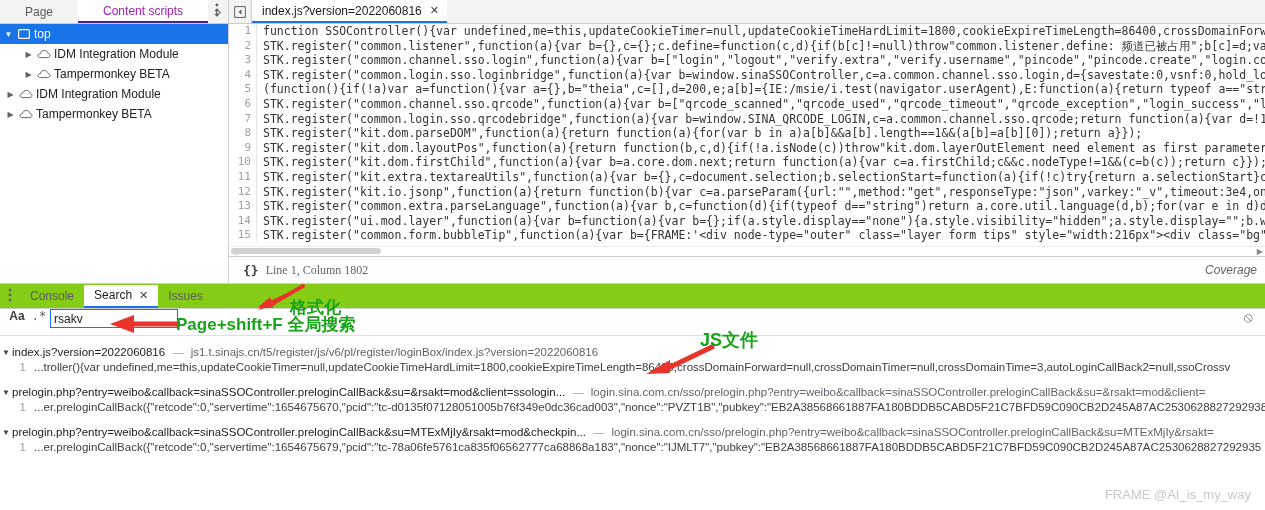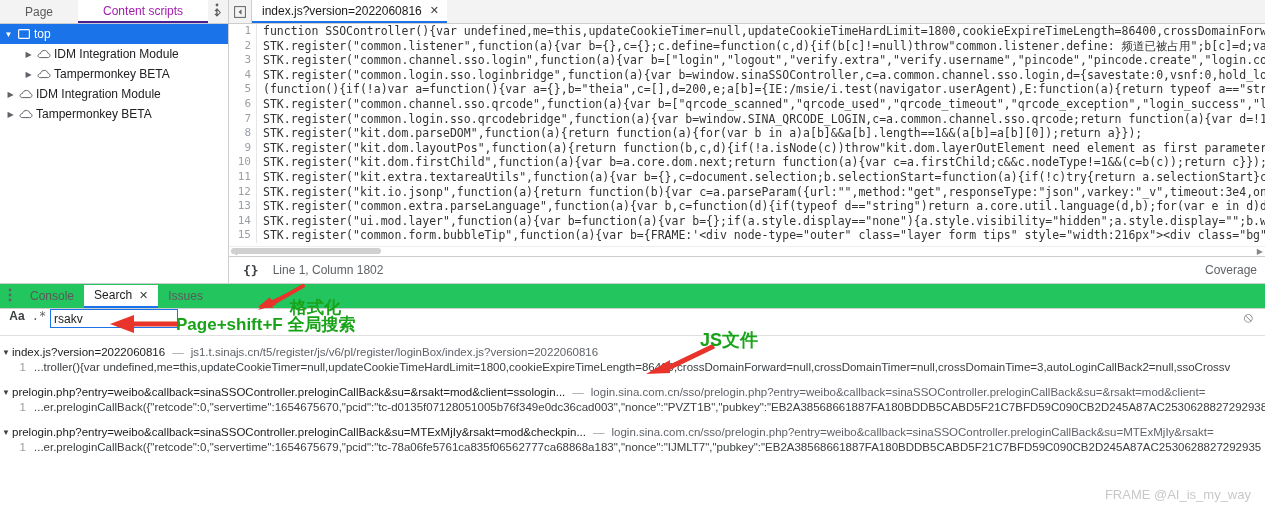--- a/index.html
+++ b/index.html
@@ -53,26 +53,26 @@
 
   .ed-scroll{height:9px;border-top:1px solid #eee;background:#fff;position:relative;}
   .ed-scroll .thumb{position:absolute;left:2px;top:1px;height:6px;width:150px;background:#d0d0d0;border-radius:3px;}
   .ed-scroll .arrL{position:absolute;left:2px;top:0;font-size:8px;color:#888;}
   .ed-scroll .arrR{position:absolute;right:2px;top:0;font-size:8px;color:#888;}
 
   .statusbar{height:26px;display:flex;align-items:center;border-top:1px solid #cdcdcd;
              background:#fff;padding:0 8px;font-size:12px;color:#5f6368;}
   .fmtbtn{font-family:"DejaVu Sans Mono",monospace;font-weight:bold;color:#3c4043;
           font-size:13px;padding:0 6px;}
-  .statustext{margin-left:8px;color:#5f6368;}
-  .coverage{margin-left:auto;color:#5f6368;}
+  .statustext{margin-left:1px;color:#5f6368;font-family:Liberation Serif, serif;}
+  .coverage{margin-left:auto;color:#5f6368;font-style:italic;}
 
   
   .drawer{flex:1;display:flex;flex-direction:column;background:#fff;min-height:0;}
-  .dw-tabs{display:flex;align-items:center;height:24px;background:#22c55e;
+  .dw-tabs{display:flex;align-items:center;height:24px;background:#84cc16;
            border-bottom:1px solid #cdcdcd;}
   .dw-dots{width:20px;text-align:center;color:#5f6368;font-size:12px;}
   .dw-tab{padding:0 10px;height:23px;line-height:24px;font-size:12px;color:#5a5a5a;display:flex;align-items:center;}
   .dw-tab.sel{color:#1a1a1a;border-bottom:2px solid #1a73e8;height:21px;background:#fff;justify-content:flex-end;}
   .dw-tab .x{margin-left:7px;font-weight:bold;font-size:11px;color:#3c4043;}
 
   .searchbar{display:flex;height:26px;border-bottom:1px solid #e0e0e0;
              padding:0 6px;background:#fff;}
   .sb-ico{width:22px;text-align:center;color:#5f6368;font-size:12px;}
   .sb-ico.aa{font-weight:bold;font-size:12px;color:#3c4043;}

